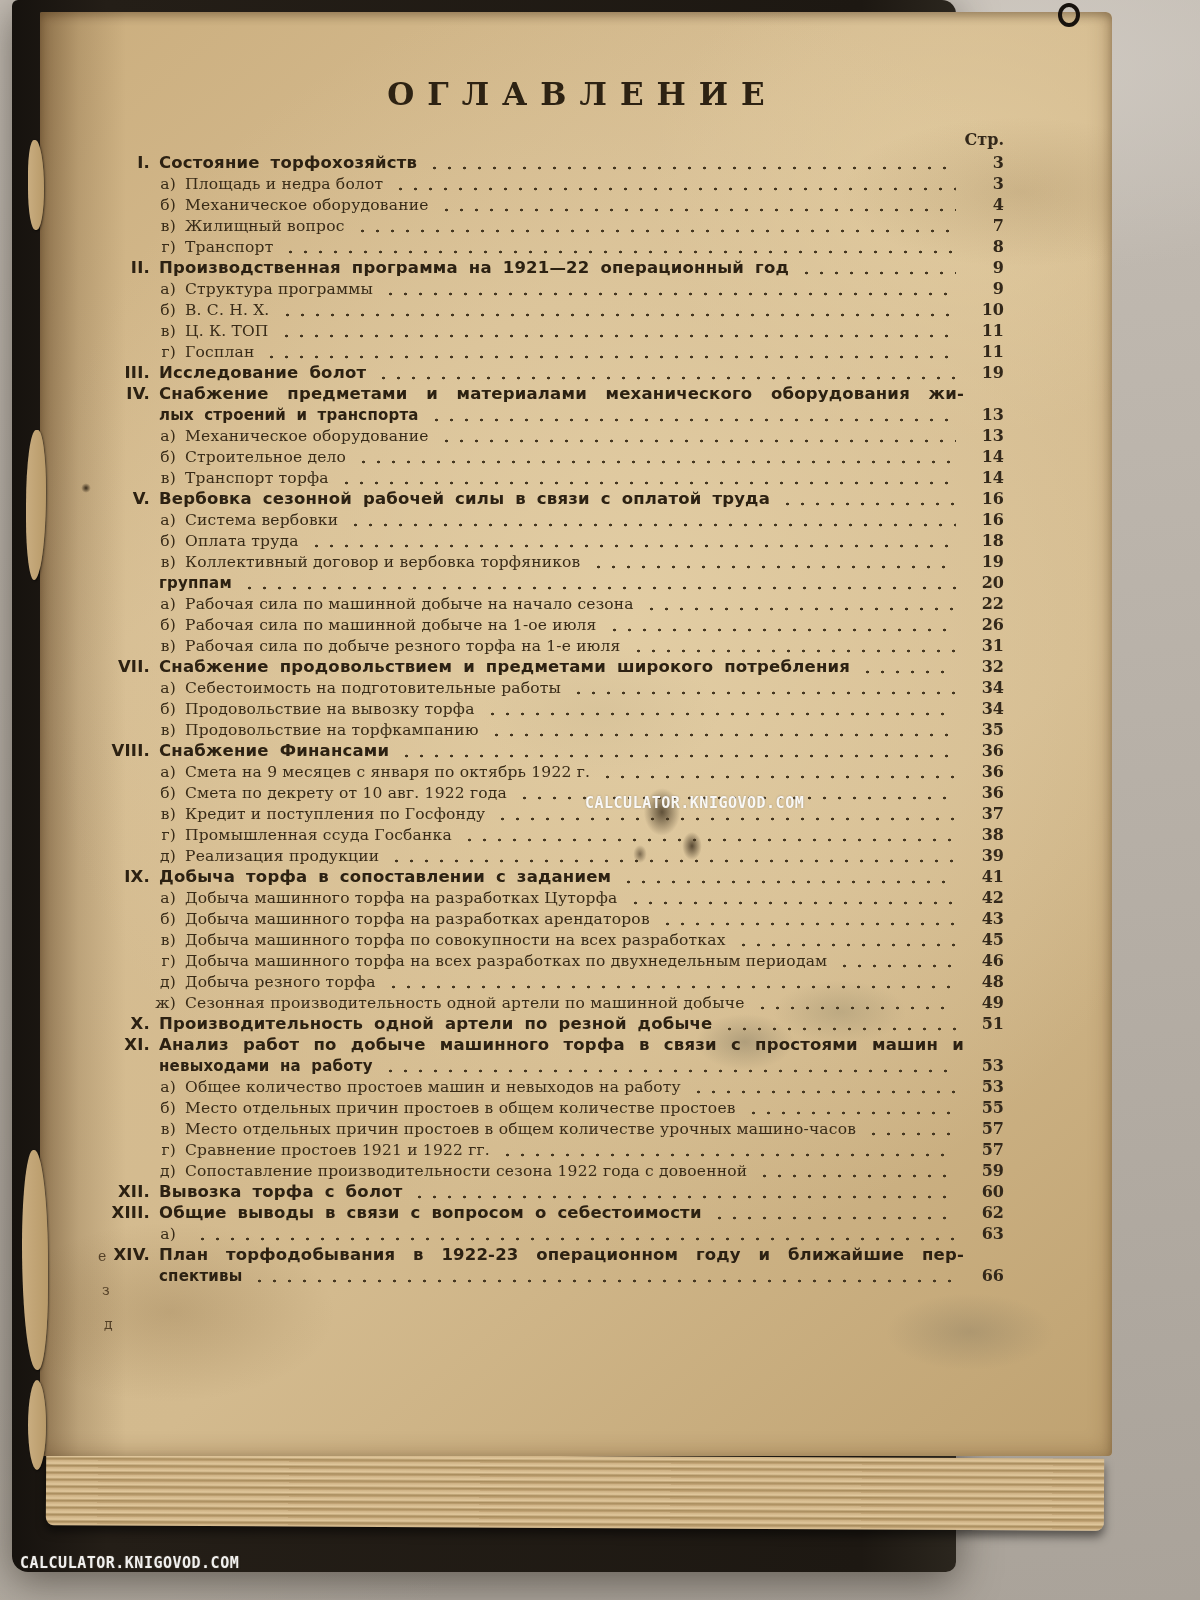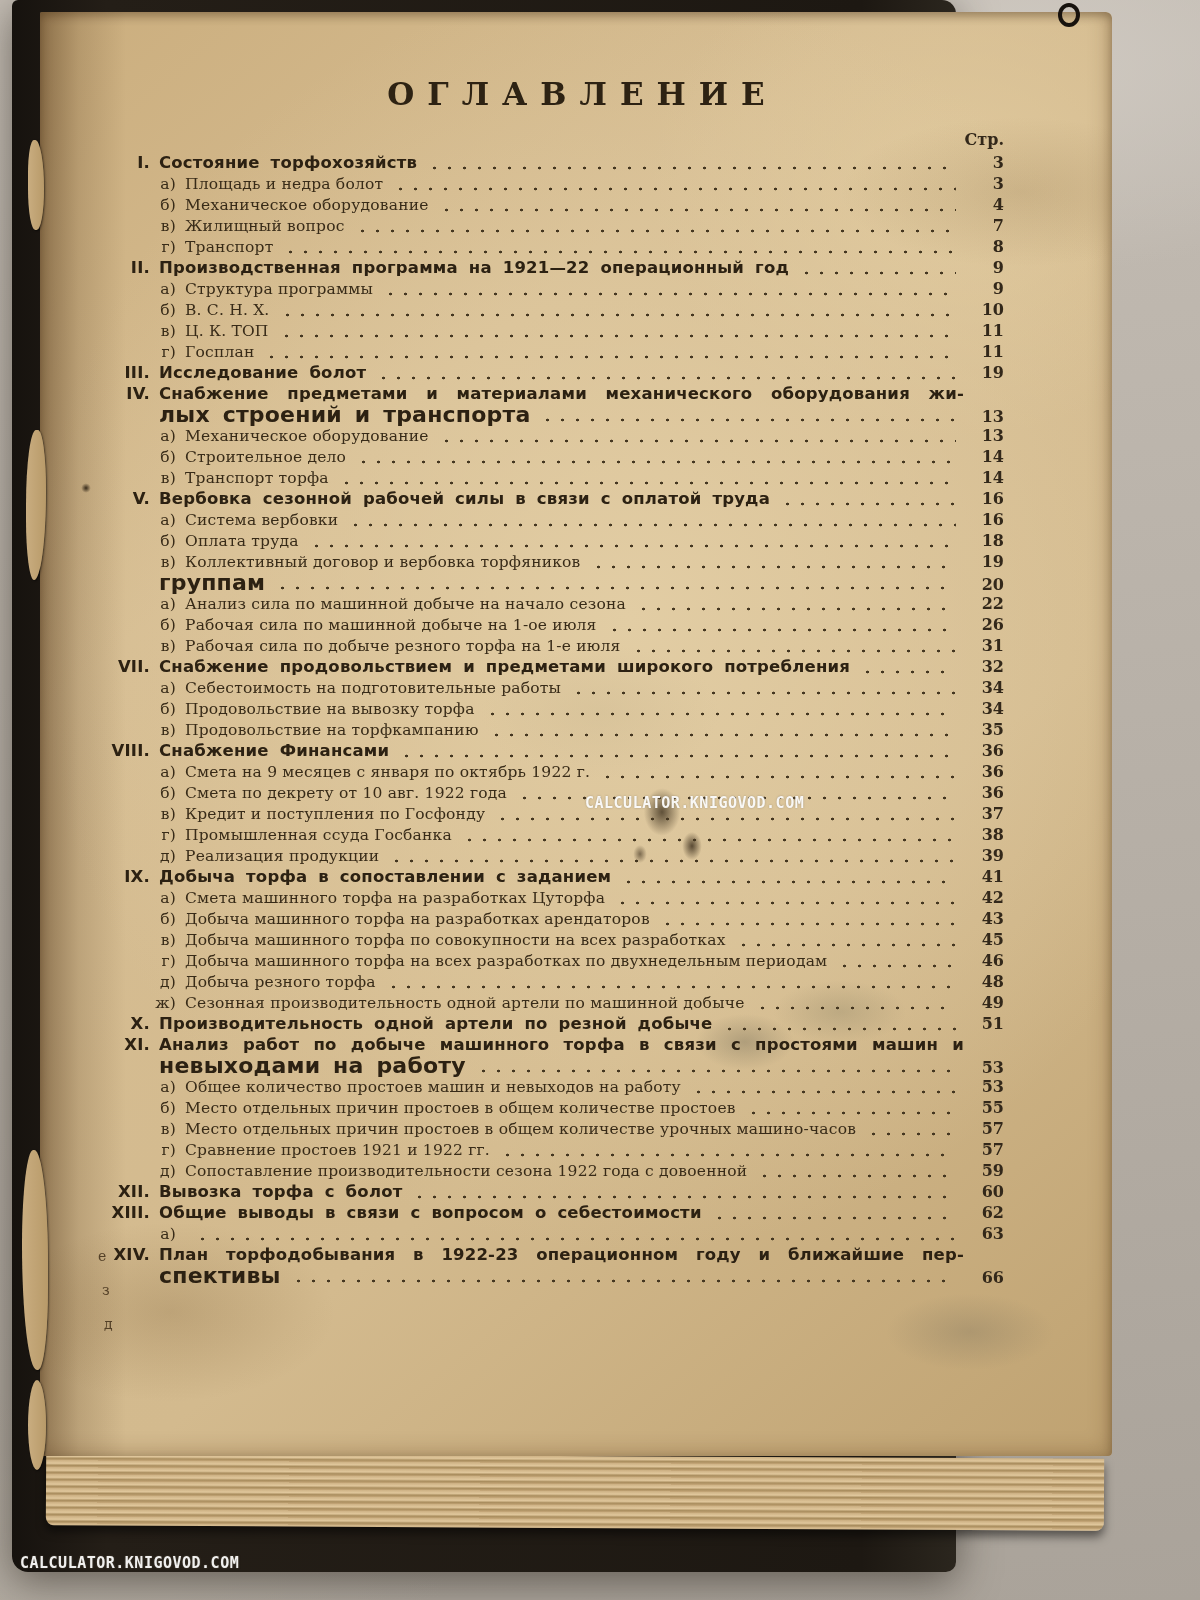--- a/index.html
+++ b/index.html
@@ -88,21 +88,21 @@
   .row .num{flex:none;width:62px;text-align:right;padding-right:9px;box-sizing:content-box;}
   .row.sub .num{width:88px;}
   .row.cont .num{width:71px;padding-right:0;}
   .row .txt{flex:none;color:#342817;}
   .row.sec .num,.row.sec .txt{
     font-family:"DejaVu Sans","Liberation Sans",sans-serif;
     font-weight:bold;font-size:16.5px;color:#2c2112;word-spacing:5px;letter-spacing:.2px;
   }
   .row.cont .txt{
     font-family:"DejaVu Sans","Liberation Sans",sans-serif;
-    font-weight:bold;font-size:22px;color:#2c2112;word-spacing:5px;letter-spacing:.2px;
+    font-weight:bold;font-size:15px;color:#2c2112;word-spacing:5px;letter-spacing:.2px;
   }
   .row.sub .num,.row.sub .txt{
     font-family:"DejaVu Serif","Liberation Serif",serif;
     font-size:15.5px;color:#382b18;letter-spacing:.2px;
   }
   .row.nopage .txt{flex:1;text-align:justify;text-align-last:justify;white-space:normal;overflow:hidden;max-height:21px;}
   .row .dots{
     flex:1;height:6px;align-self:flex-end;margin:0 8px 3px 10px;
     background-image:radial-gradient(circle,#453721 1.3px,rgba(69,55,33,0) 1.6px);
     background-size:15px 6px;background-repeat:repeat-x;background-position:0 1px;
@@ -261,21 +261,21 @@
           <span class="pg">19</span>
         </div>
         <div class="row cont">
           <span class="num"></span>
           <span class="txt">группам</span>
           <span class="dots"></span>
           <span class="pg">20</span>
         </div>
         <div class="row sub">
           <span class="num">а)</span>
-          <span class="txt">Анализ сила по машинной добыче на начало сезона</span>
+          <span class="txt">Рабочая сила по машинной добыче на начало сезона</span>
           <span class="dots"></span>
           <span class="pg">22</span>
         </div>
         <div class="row sub">
           <span class="num">б)</span>
           <span class="txt">Рабочая сила по машинной добыче на 1-ое июля</span>
           <span class="dots"></span>
           <span class="pg">26</span>
         </div>
         <div class="row sub">
@@ -345,21 +345,21 @@
           <span class="pg">39</span>
         </div>
         <div class="row sec">
           <span class="num">IX.</span>
           <span class="txt">Добыча торфа в сопоставлении с заданием</span>
           <span class="dots"></span>
           <span class="pg">41</span>
         </div>
         <div class="row sub">
           <span class="num">а)</span>
-          <span class="txt">Смета машинного торфа на разработках Цуторфа</span>
+          <span class="txt">Добыча машинного торфа на разработках Цуторфа</span>
           <span class="dots"></span>
           <span class="pg">42</span>
         </div>
         <div class="row sub">
           <span class="num">б)</span>
           <span class="txt">Добыча машинного торфа на разработках арендаторов</span>
           <span class="dots"></span>
           <span class="pg">43</span>
         </div>
         <div class="row sub">

